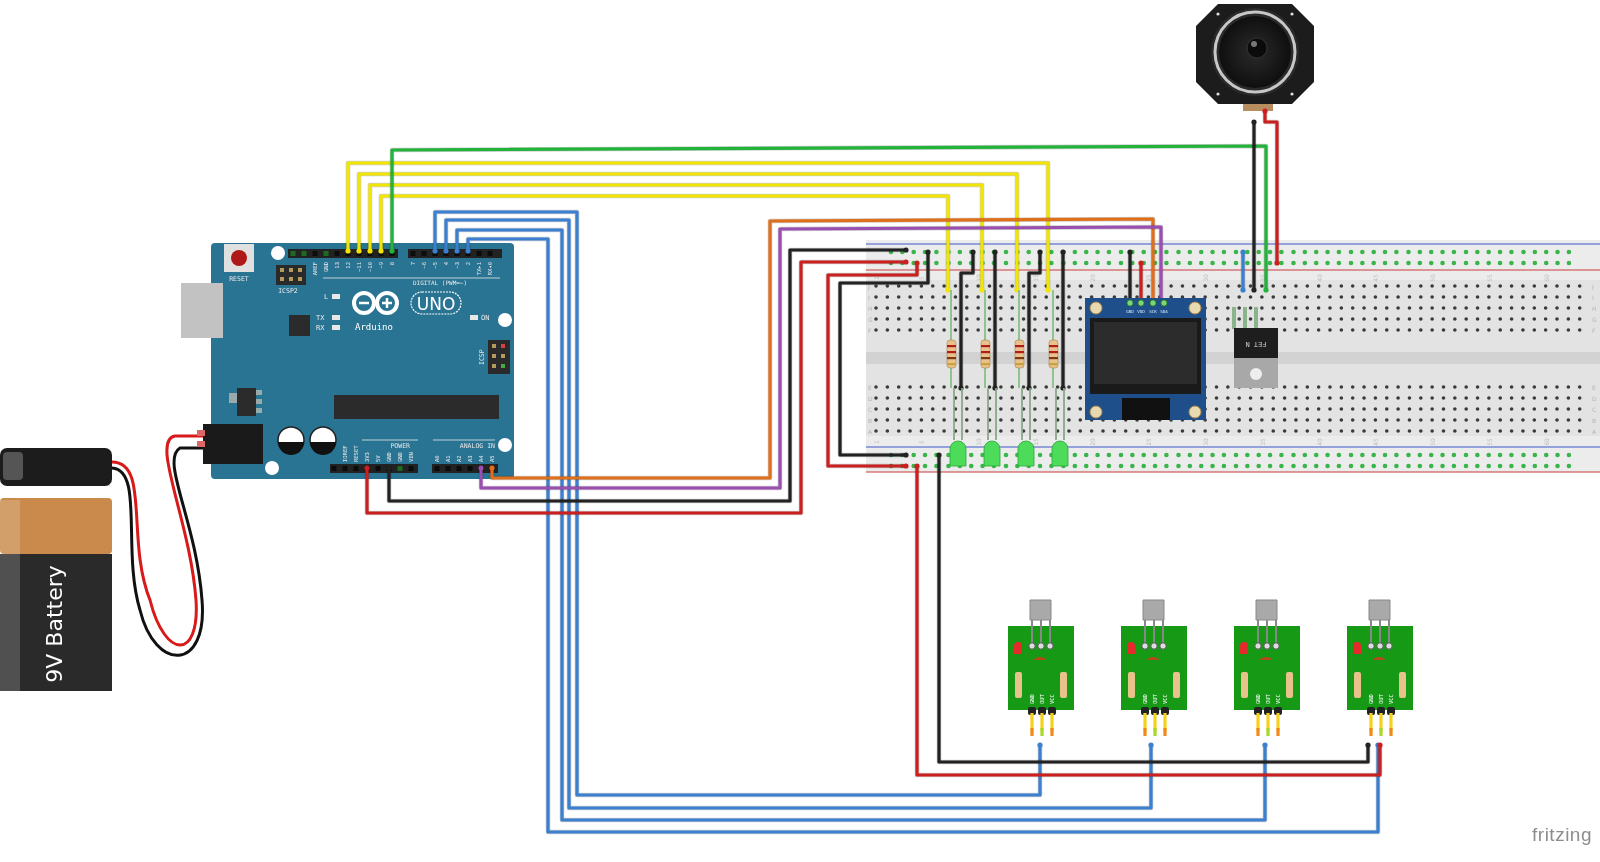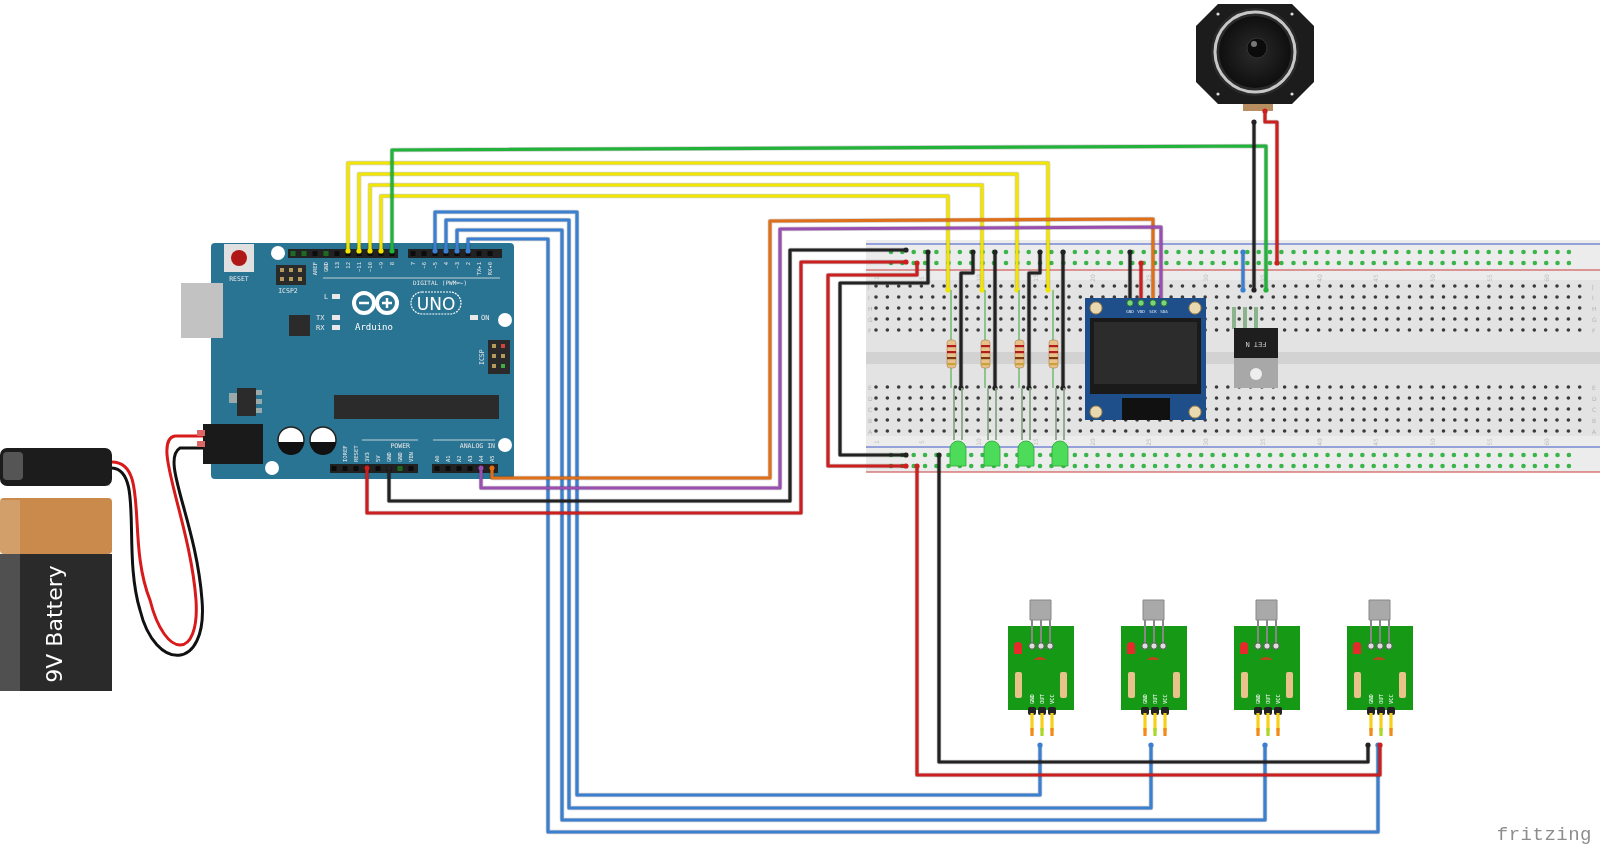--- a/index.html
+++ b/index.html
@@ -1,19 +1,19 @@
 <!DOCTYPE html>
 <html><head>
 <meta charset="utf-8">
 <style>
   html,body{margin:0;padding:0;background:#ffffff;}
   body{width:1600px;height:862px;position:relative;overflow:hidden;font-family:"DejaVu Sans",sans-serif;}
   #canvas{position:absolute;left:0;top:0;width:1600px;height:862px;}
   .mono{font-family:"DejaVu Sans Mono",monospace;}
-  .wm{position:absolute;right:8px;bottom:16px;font-family:Liberation Mono, monospace;font-size:19px;color:#8d8d8d;letter-spacing:0.5px;}
+  .wm{position:absolute;right:8px;bottom:16px;font-family:Liberation Sans, sans-serif;font-size:19px;color:#8d8d8d;letter-spacing:0.5px;}
 </style>
 </head>
 <body>
 
 <svg id="canvas" width="1600" height="862" viewBox="0 0 1600 862" xmlns="http://www.w3.org/2000/svg">
   <defs>
     <radialGradient id="spkCone" cx="50%" cy="50%" r="50%">
       <stop offset="0%" stop-color="#2b2b2b"></stop>
       <stop offset="100%" stop-color="#0f0f0f"></stop>
     </radialGradient>

